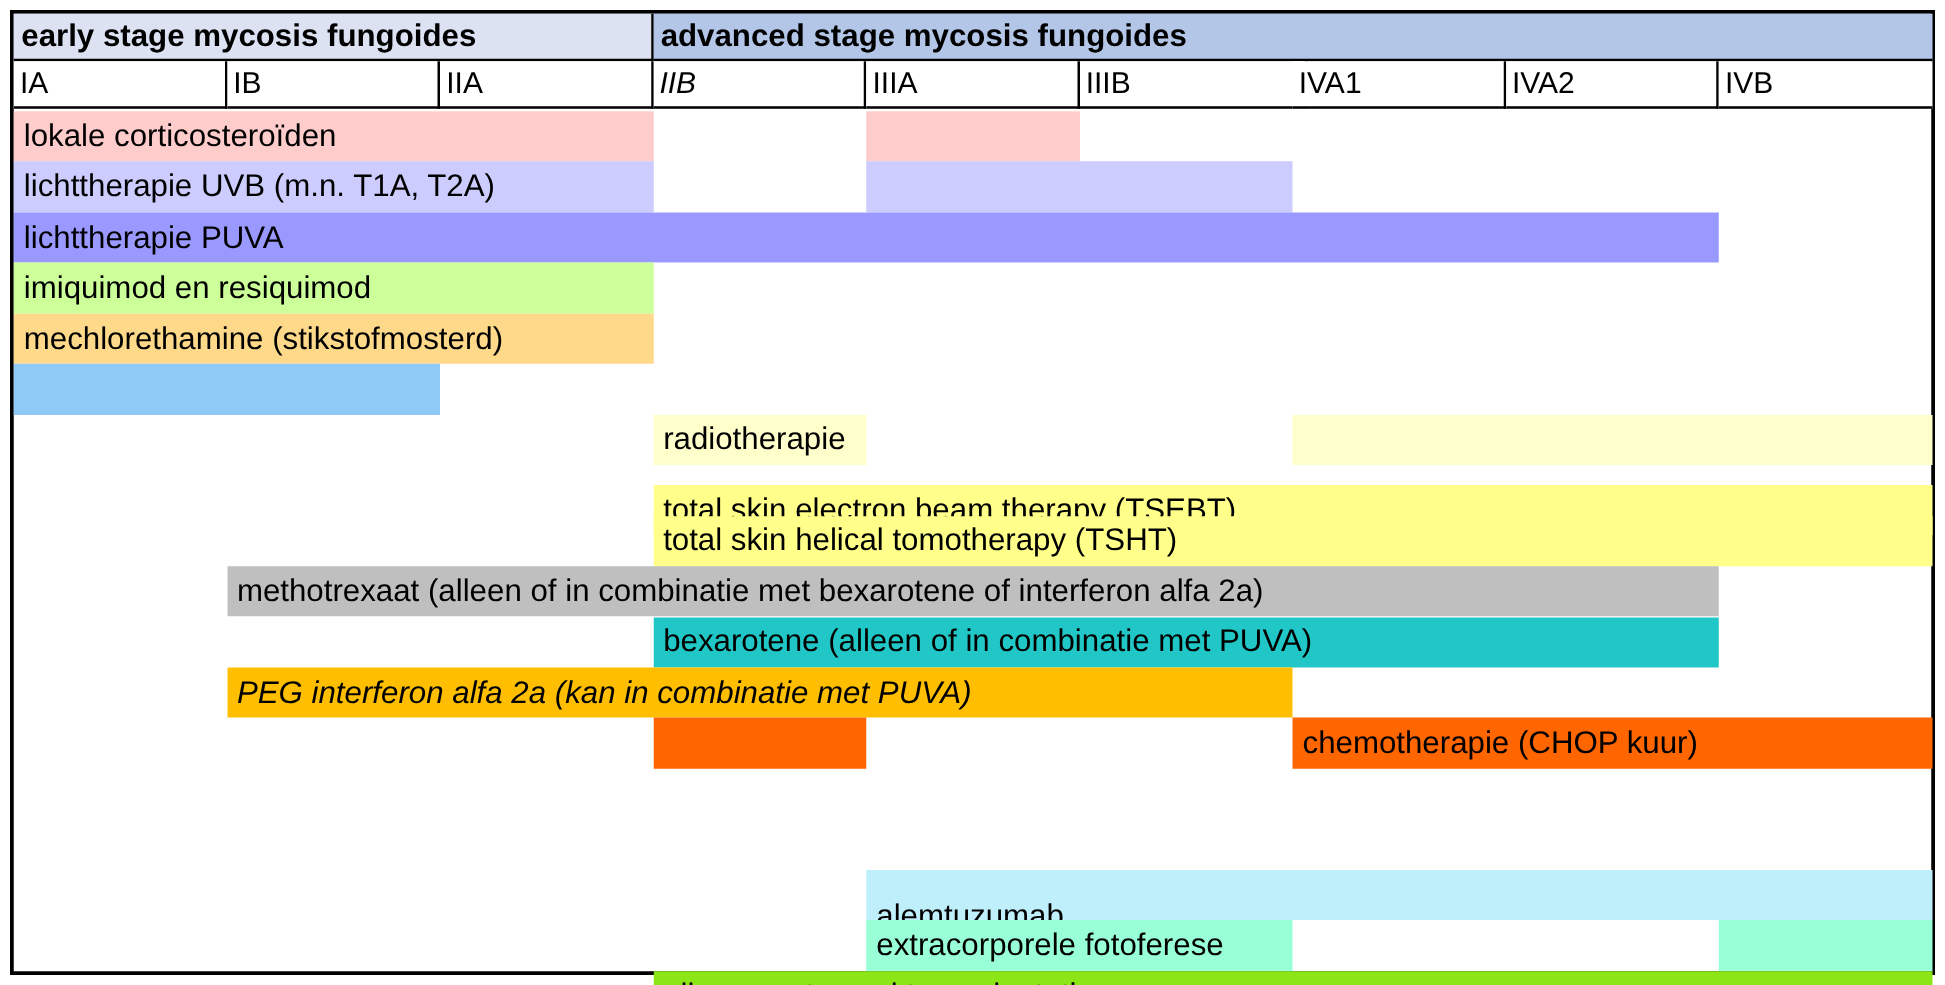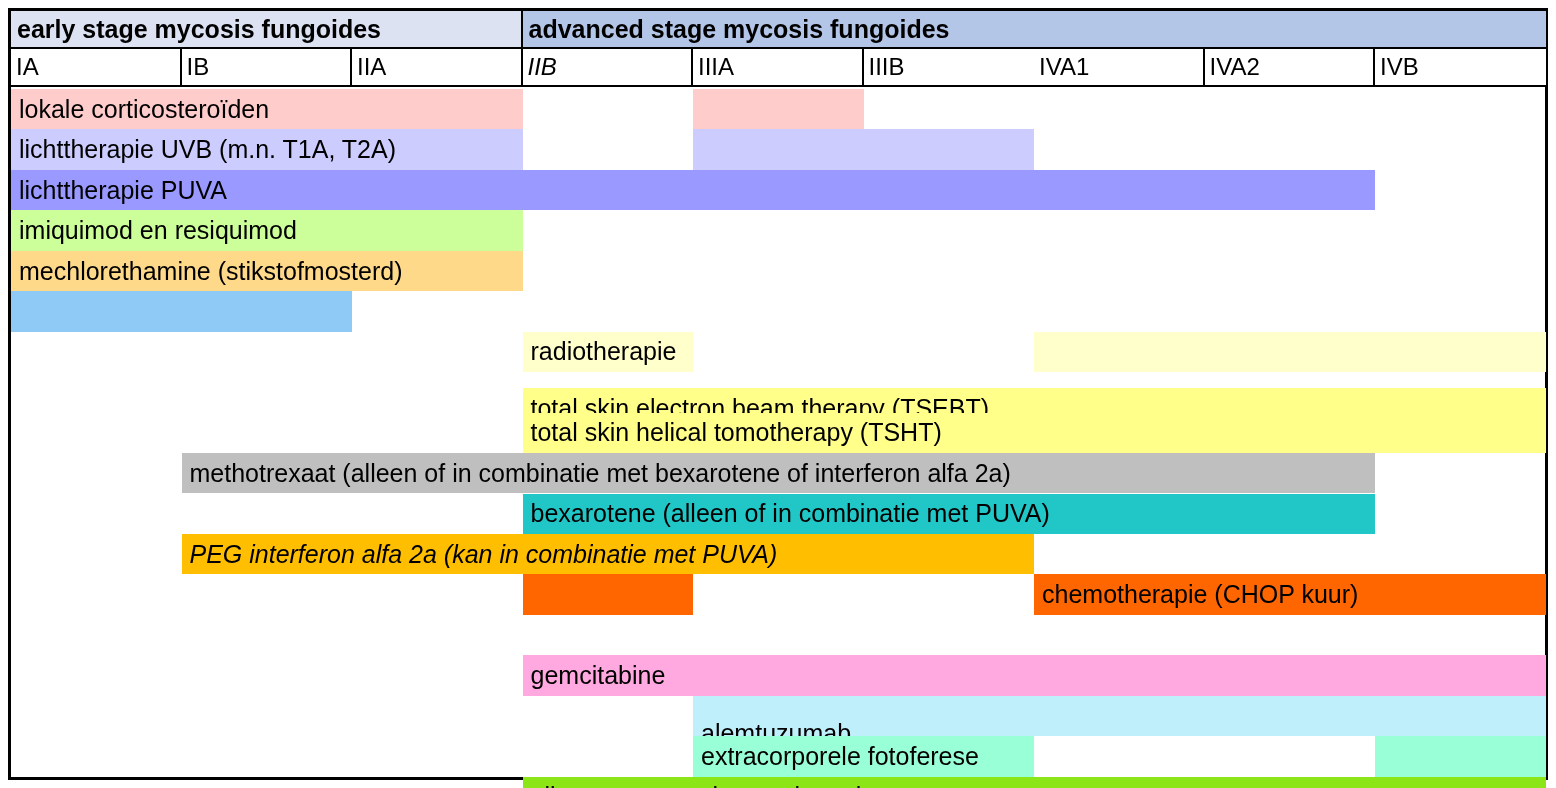--- a/index.html
+++ b/index.html
@@ -175,24 +175,20 @@
       </div>
       <div class="band-row" style="top: 444.95px; height: 40.45px; font-style: italic;">
         <div class="seg" style="left: 170.5px; width: 852.5px; background: rgb(255, 191, 0);"></div>
         <div class="band-label" style="left: 170.5px;">PEG interferon alfa 2a (kan in combinatie met PUVA)</div>
       </div>
       <div class="band-row" style="top: 485.4px; height: 40.45px; padding-left: 11px;">
         <div class="seg" style="left: 511.5px; width: 170.5px; background: rgb(255, 102, 0);"></div>
         <div class="seg" style="left: 1023px; width: 511.5px; background: rgb(255, 102, 0);"></div>
         <div class="band-label" style="left: 1023px;">chemotherapie (CHOP kuur)</div>
       </div>
-      <div class="band-row" style="top: 566.3px; height: 40.45px;">
-        <div class="seg" style="left: 511.5px; width: 1023px; background: rgb(255, 169, 224);"></div>
-        <div class="band-label" style="left: 511.5px;">gemcitabine</div>
-      </div>
       <div class="band-row" style="top: 606.75px; height: 40.45px;">
         <div class="seg" style="left: 682px; width: 852.5px; background: rgb(191, 239, 251);"></div>
         <div class="band-label" style="left: 682px; margin-top: 36px;">alemtuzumab</div>
       </div>
       <div class="band-row" style="top: 647.2px; height: 40.45px;">
         <div class="seg" style="left: 682px; width: 341px; background: rgb(153, 255, 214);"></div>
         <div class="seg" style="left: 1364px; width: 170.5px; background: rgb(153, 255, 214);"></div>
         <div class="band-label" style="left: 682px;">extracorporele fotoferese</div>
       </div>
       <div class="band-row" style="top: 687.65px; height: 40.45px;">

